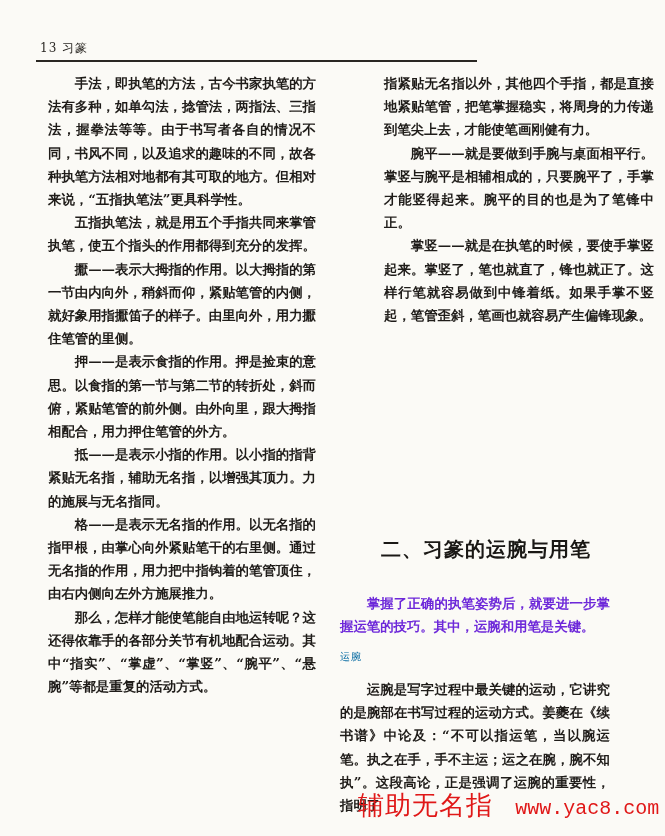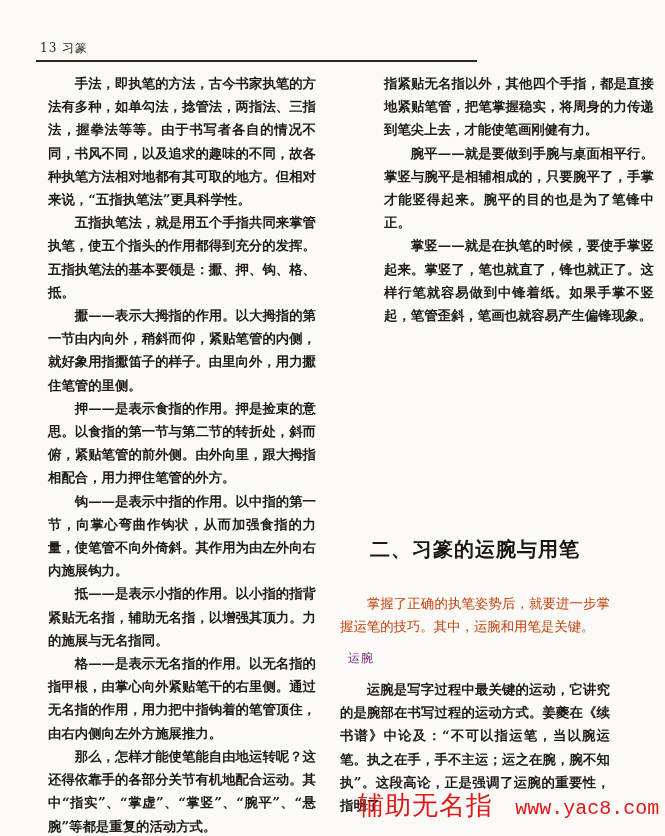--- a/index.html
+++ b/index.html
@@ -52,54 +52,53 @@
     .col-right { left: 340px; top: 72px; width: 270px; margin-left: 44px; }
     .column p {
       margin: 0;
       text-indent: 2em;
     }
     .column p.cont {
       text-indent: 0;
     }
     .section-title {
       position: absolute;
-      left: 340px;
+      left: 351px;
       top: 536px;
       width: 270px;
       text-align: center;
       font-family: "DejaVu Sans", "Liberation Sans", sans-serif;
       font-size: 20px;
       font-weight: bold;
       letter-spacing: 1px;
       color: #1a1815;
     }
     .col-right-lower {
       position: absolute;
       left: 340px;
       top: 592px;
       width: 270px;
       font-size: 13.4px;
       line-height: 23.2px;
       text-align: justify;
-      font-weight: normal;
-      color: #c2410c;
+      font-weight: bold;
+      color: #6d28d9;
     }
     .col-right-lower p {
       margin: 0;
       text-indent: 2em;
     }
     .subhead {
       position: absolute;
       left: 340px;
       top: 650px;
-      font-size: 12px;
+      font-size: 10px;
       font-weight: normal;
-      color: #701a75;
+      color: #0369a1;
       letter-spacing: 1px;
-      margin-left: 8px;
     }
     .col-right-bottom {
       position: absolute;
       left: 340px;
       top: 678px;
       width: 270px;
       font-size: 13.4px;
       line-height: 23.2px;
       text-align: justify;
       font-weight: bold;
@@ -135,24 +134,22 @@
   <span class="folio">
     <span>13</span>
     <span>习篆</span>
   </span>
   <div class="rule"></div>
 </div>
 
 <div class="column col-left">
   <p>手法，即执笔的方法，古今书家执笔的方法有多种，如单勾法，捻管法，两指法、三指法，握拳法等等。由于书写者各自的情况不同，书风不同，以及追求的趣味的不同，故各种执笔方法相对地都有其可取的地方。但相对来说，“五指执笔法”更具科学性。</p>
   <p>五指执笔法，就是用五个手指共同来掌管执笔，使五个指头的作用都得到充分的发挥。</p>
-  <p class="cont">五指执笔法的基本要领是：擫、押、钩、格、抵。</p>
   <p>擫——表示大拇指的作用。以大拇指的第一节由内向外，稍斜而仰，紧贴笔管的内侧，就好象用指擫笛子的样子。由里向外，用力擫住笔管的里侧。</p>
   <p>押——是表示食指的作用。押是捡束的意思。以食指的第一节与第二节的转折处，斜而俯，紧贴笔管的前外侧。由外向里，跟大拇指相配合，用力押住笔管的外方。</p>
-  <p>钩——是表示中指的作用。以中指的第一节，向掌心弯曲作钩状，从而加强食指的力量，使笔管不向外倚斜。其作用为由左外向右内施展钩力。</p>
   <p>抵——是表示小指的作用。以小指的指背紧贴无名指，辅助无名指，以增强其顶力。力的施展与无名指同。</p>
   <p>格——是表示无名指的作用。以无名指的指甲根，由掌心向外紧贴笔干的右里侧。通过无名指的作用，用力把中指钩着的笔管顶住，由右内侧向左外方施展推力。</p>
   <p>那么，怎样才能使笔能自由地运转呢？这还得依靠手的各部分关节有机地配合运动。其中“指实”、“掌虚”、“掌竖”、“腕平”、“悬腕”等都是重复的活动方式。</p>
 
 </div>
 
 <div class="column col-right">
   <p class="cont">指紧贴无名指以外，其他四个手指，都是直接地紧贴笔管，把笔掌握稳实，将周身的力传递到笔尖上去，才能使笔画刚健有力。</p>
   <p>腕平——就是要做到手腕与桌面相平行。掌竖与腕平是相辅相成的，只要腕平了，手掌才能竖得起来。腕平的目的也是为了笔锋中正。</p>
   <p>掌竖——就是在执笔的时候，要使手掌竖起来。掌竖了，笔也就直了，锋也就正了。这样行笔就容易做到中锋着纸。如果手掌不竖起，笔管歪斜，笔画也就容易产生偏锋现象。</p>

